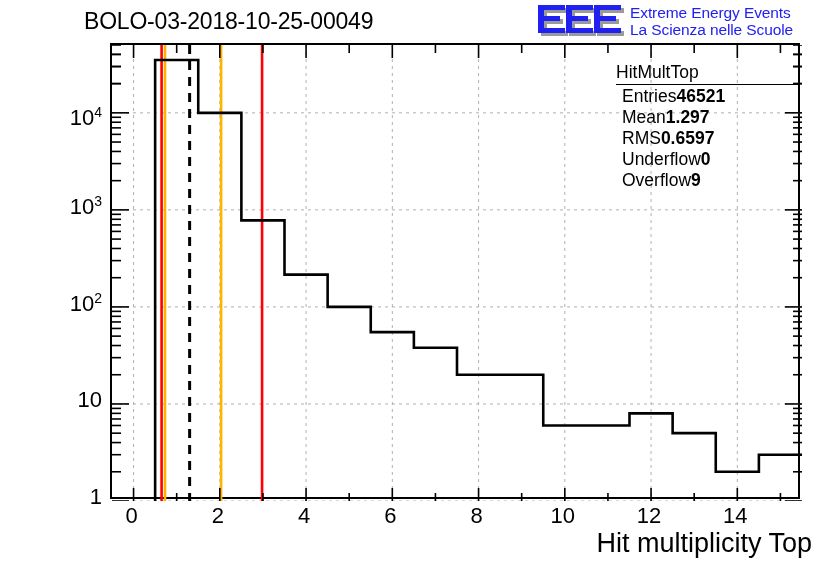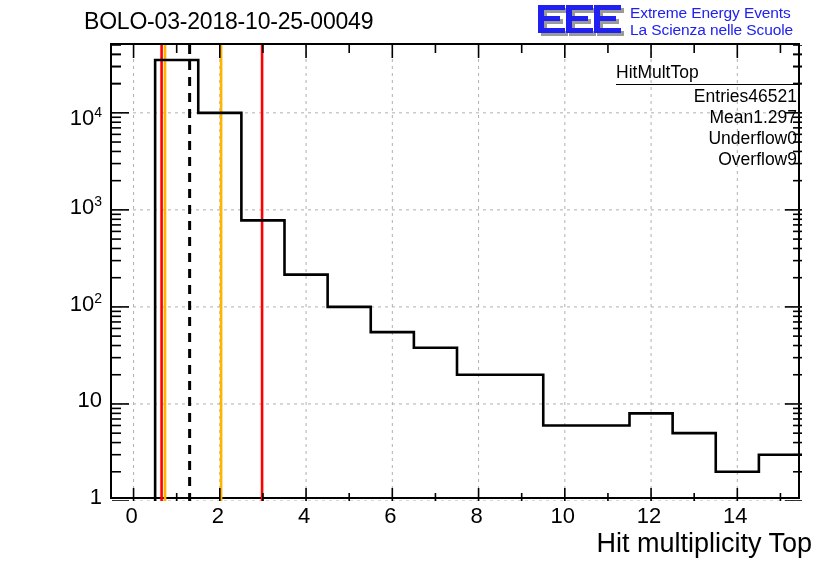--- a/index.html
+++ b/index.html
@@ -64,25 +64,25 @@
     width:184px;
     background:transparent;
     font-size:17.5px;color:#000;
   }
   .stats-title{
     text-align:left;
     border-bottom:1.6px solid #000;
     padding-bottom:1px;margin-bottom:1px;
   }
   .stats-row{
-    display:flex;justify-content:flex-end;
-    padding:0 3px 0 6px;line-height:21px;
+    display:flex;justify-content:flex-start;
+    padding:0 17px 0 6px;line-height:21px;
   }
   .stats-row .k{text-align:left;}
-  .stats-row .v{text-align:right;}
+  .stats-row .v{text-align:right;font-weight:bold;}
 </style>
 </head>
 <body>
 
 <div id="root">
 
   <div class="chart-title">BOLO-03-2018-10-25-00049</div>
 
   <div class="eee-logo">
     <svg class="eee-letters" viewBox="0 0 90 38" width="90" height="38">
@@ -296,20 +296,24 @@
     <div id="stats-rows">
         <div class="stats-row">
           <span class="k">Entries</span>
           <span class="v">46521</span>
         </div>
         <div class="stats-row">
           <span class="k">Mean</span>
           <span class="v">1.297</span>
         </div>
         <div class="stats-row">
+          <span class="k">RMS</span>
+          <span class="v">0.6597</span>
+        </div>
+        <div class="stats-row">
           <span class="k">Underflow</span>
           <span class="v">0</span>
         </div>
         <div class="stats-row">
           <span class="k">Overflow</span>
           <span class="v">9</span>
         </div>
       </div>
   </div>
 

